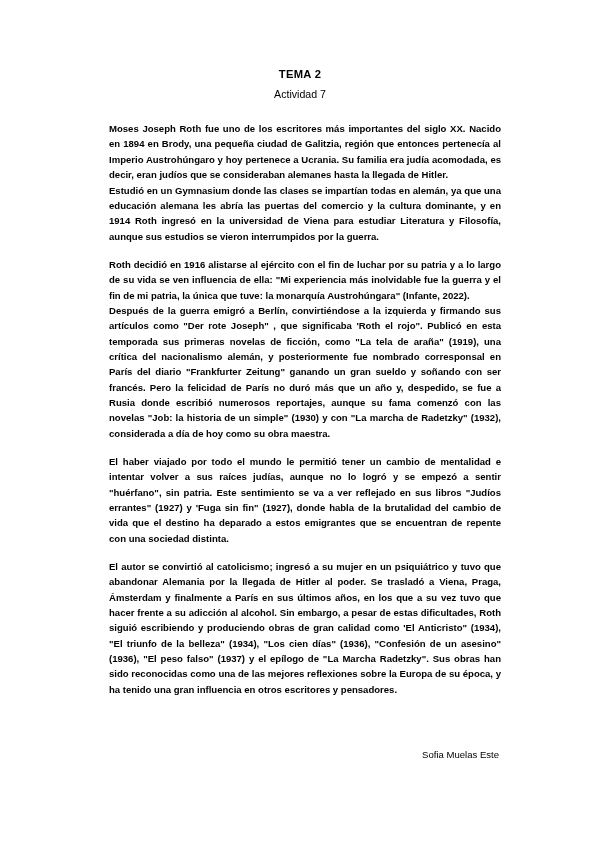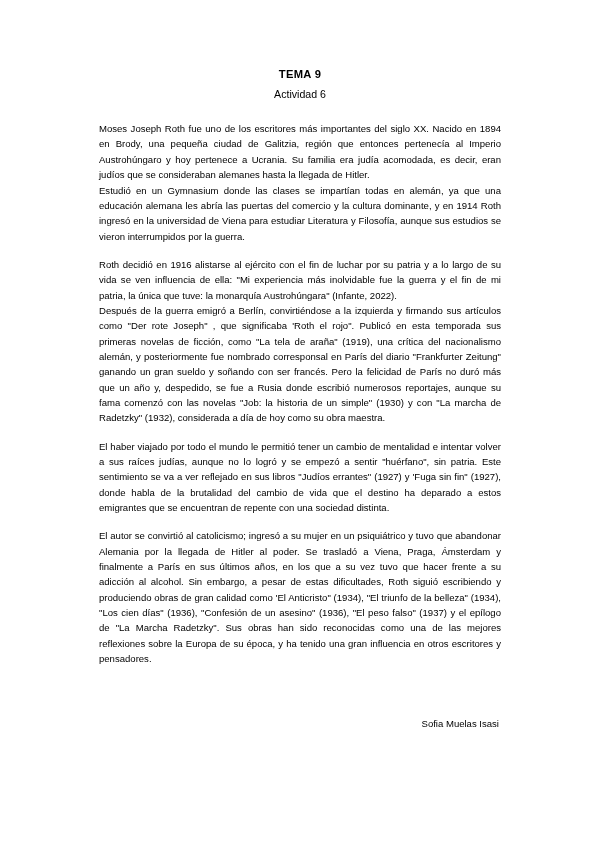--- a/index.html
+++ b/index.html
@@ -36,21 +36,22 @@
     line-height: 1.2;
   }
   .doc-subtitle {
     font-size: 10.6px;
     font-weight: normal;
     text-align: center;
     margin: 0 0 20px 0;
     line-height: 1.2;
   }
   .body-block {
-    margin: 0 0 13px 0;
+    margin: 0 0 13px 10px;
+    font-weight: bold;
   }
   .body-block:last-of-type {
     margin-bottom: 0;
   }
   p.para {
     font-size: 9.55px;
     line-height: 15.35px;
     text-align: justify;
     text-justify: inter-word;
     margin: 0;
@@ -67,40 +68,40 @@
     line-height: 15.35px;
     display: inline-block;
   }
 </style>
 </head>
 <body>
 
 <div class="page">
   <div class="content">
 
-    <h1 class="doc-title">TEMA 9</h1>
+    <h1 class="doc-title">TEMA 2</h1>
 
-    <h2 class="doc-subtitle">Actividad 6</h2>
+    <h2 class="doc-subtitle">Actividad 7</h2>
 
     <div class="body-block">
       <p class="para">Moses Joseph Roth fue uno de los escritores más importantes del siglo XX. Nacido en 1894 en Brody, una pequeña ciudad de Galitzia, región que entonces pertenecía al Imperio Austrohúngaro y hoy pertenece a Ucrania. Su familia era judía acomodada, es decir, eran judíos que se consideraban alemanes hasta la llegada de Hitler.</p>
       <p class="para">Estudió en un Gymnasium donde las clases se impartían todas en alemán, ya que una educación alemana les abría las puertas del comercio y la cultura dominante, y en 1914 Roth ingresó en la universidad de Viena para estudiar Literatura y Filosofía, aunque sus estudios se vieron interrumpidos por la guerra.</p>
     </div>
 
     <div class="body-block">
       <p class="para">Roth decidió en 1916 alistarse al ejército con el fin de luchar por su patria y a lo largo de su vida se ven influencia de ella: "Mi experiencia más inolvidable fue la guerra y el fin de mi patria, la única que tuve: la monarquía Austrohúngara" (Infante, 2022).</p>
       <p class="para">Después de la guerra emigró a Berlín, convirtiéndose a la izquierda y firmando sus artículos como "Der rote Joseph" , que significaba 'Roth el rojo". Publicó en esta temporada sus primeras novelas de ficción, como "La tela de araña" (1919), una crítica del nacionalismo alemán, y posteriormente fue nombrado corresponsal en París del diario "Frankfurter Zeitung" ganando un gran sueldo y soñando con ser francés. Pero la felicidad de París no duró más que un año y, despedido, se fue a Rusia donde escribió numerosos reportajes, aunque su fama comenzó con las novelas "Job: la historia de un simple" (1930) y con "La marcha de Radetzky" (1932), considerada a día de hoy como su obra maestra.</p>
     </div>
 
     <div class="body-block">
       <p class="para">El haber viajado por todo el mundo le permitió tener un cambio de mentalidad e intentar volver a sus raíces judías, aunque no lo logró y se empezó a sentir "huérfano", sin patria. Este sentimiento se va a ver reflejado en sus libros "Judíos errantes" (1927) y 'Fuga sin fin" (1927), donde habla de la brutalidad del cambio de vida que el destino ha deparado a estos emigrantes que se encuentran de repente con una sociedad distinta.</p>
     </div>
 
     <div class="body-block">
       <p class="para">El autor se convirtió al catolicismo;  ingresó a su mujer en un psiquiátrico y tuvo que abandonar Alemania por la llegada de Hitler al poder. Se trasladó a Viena, Praga, Ámsterdam y finalmente a París en sus últimos años, en los que a su vez tuvo que hacer frente a su adicción al alcohol. Sin embargo, a pesar de estas dificultades, Roth siguió escribiendo y produciendo obras de gran calidad como 'El Anticristo" (1934), "El triunfo de la belleza" (1934),  "Los cien días" (1936), "Confesión de un asesino" (1936), "El peso falso" (1937) y el epílogo de "La Marcha Radetzky". Sus obras han sido reconocidas como una de las mejores reflexiones sobre la Europa de su época, y ha tenido una gran influencia en otros escritores y pensadores.</p>
     </div>
 
     <div class="signature-wrap">
-      <span class="signature">Sofia Muelas Isasi</span>
+      <span class="signature">Sofia Muelas Este</span>
     </div>
 
   </div>
 </div>
 
 </body></html>

